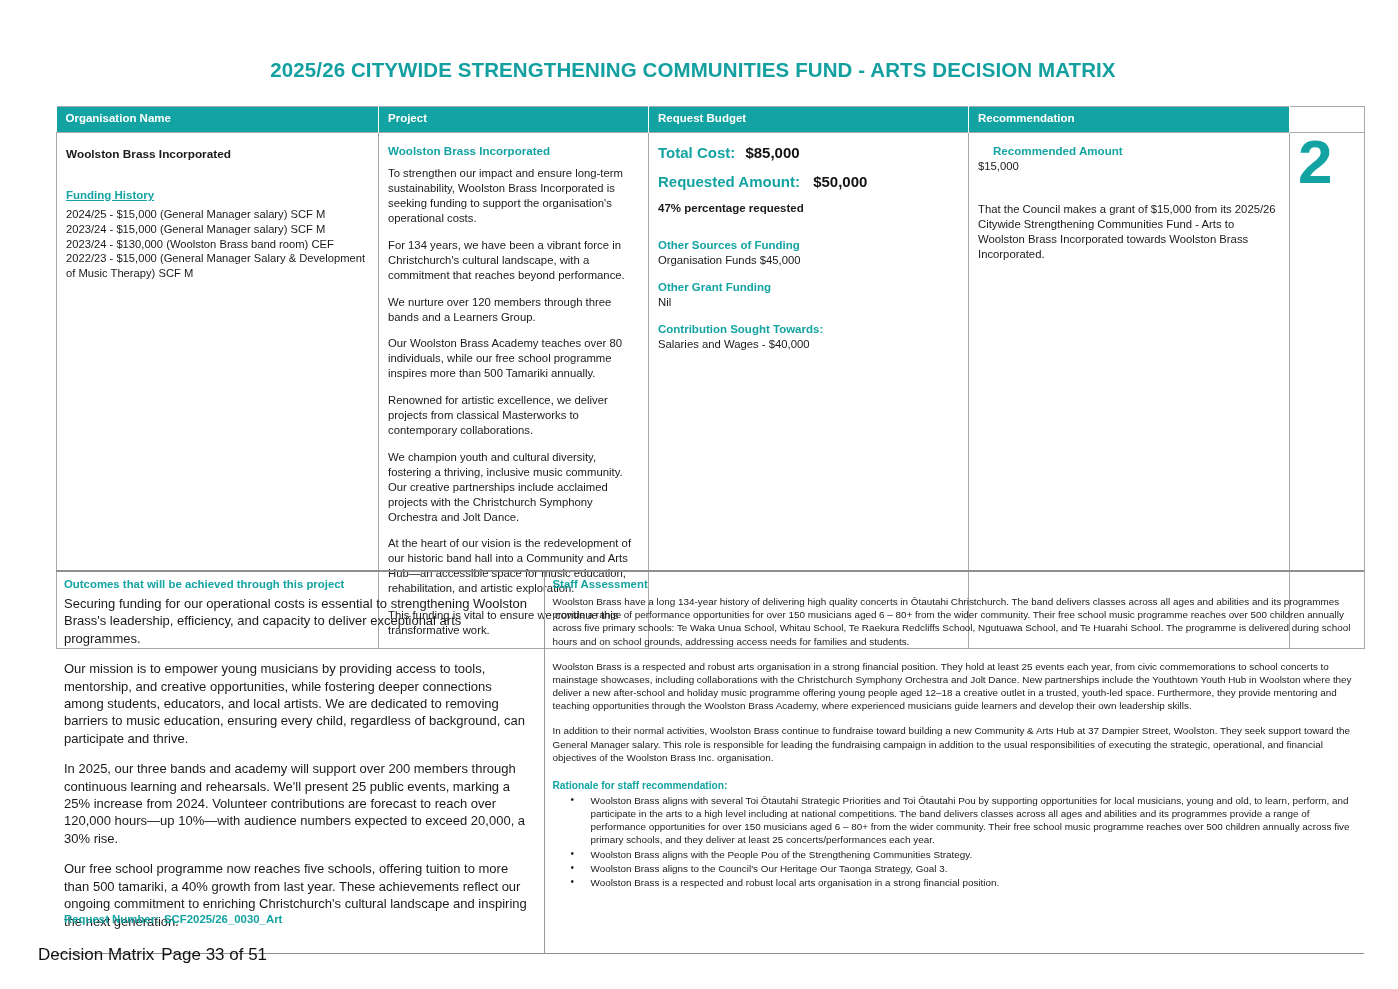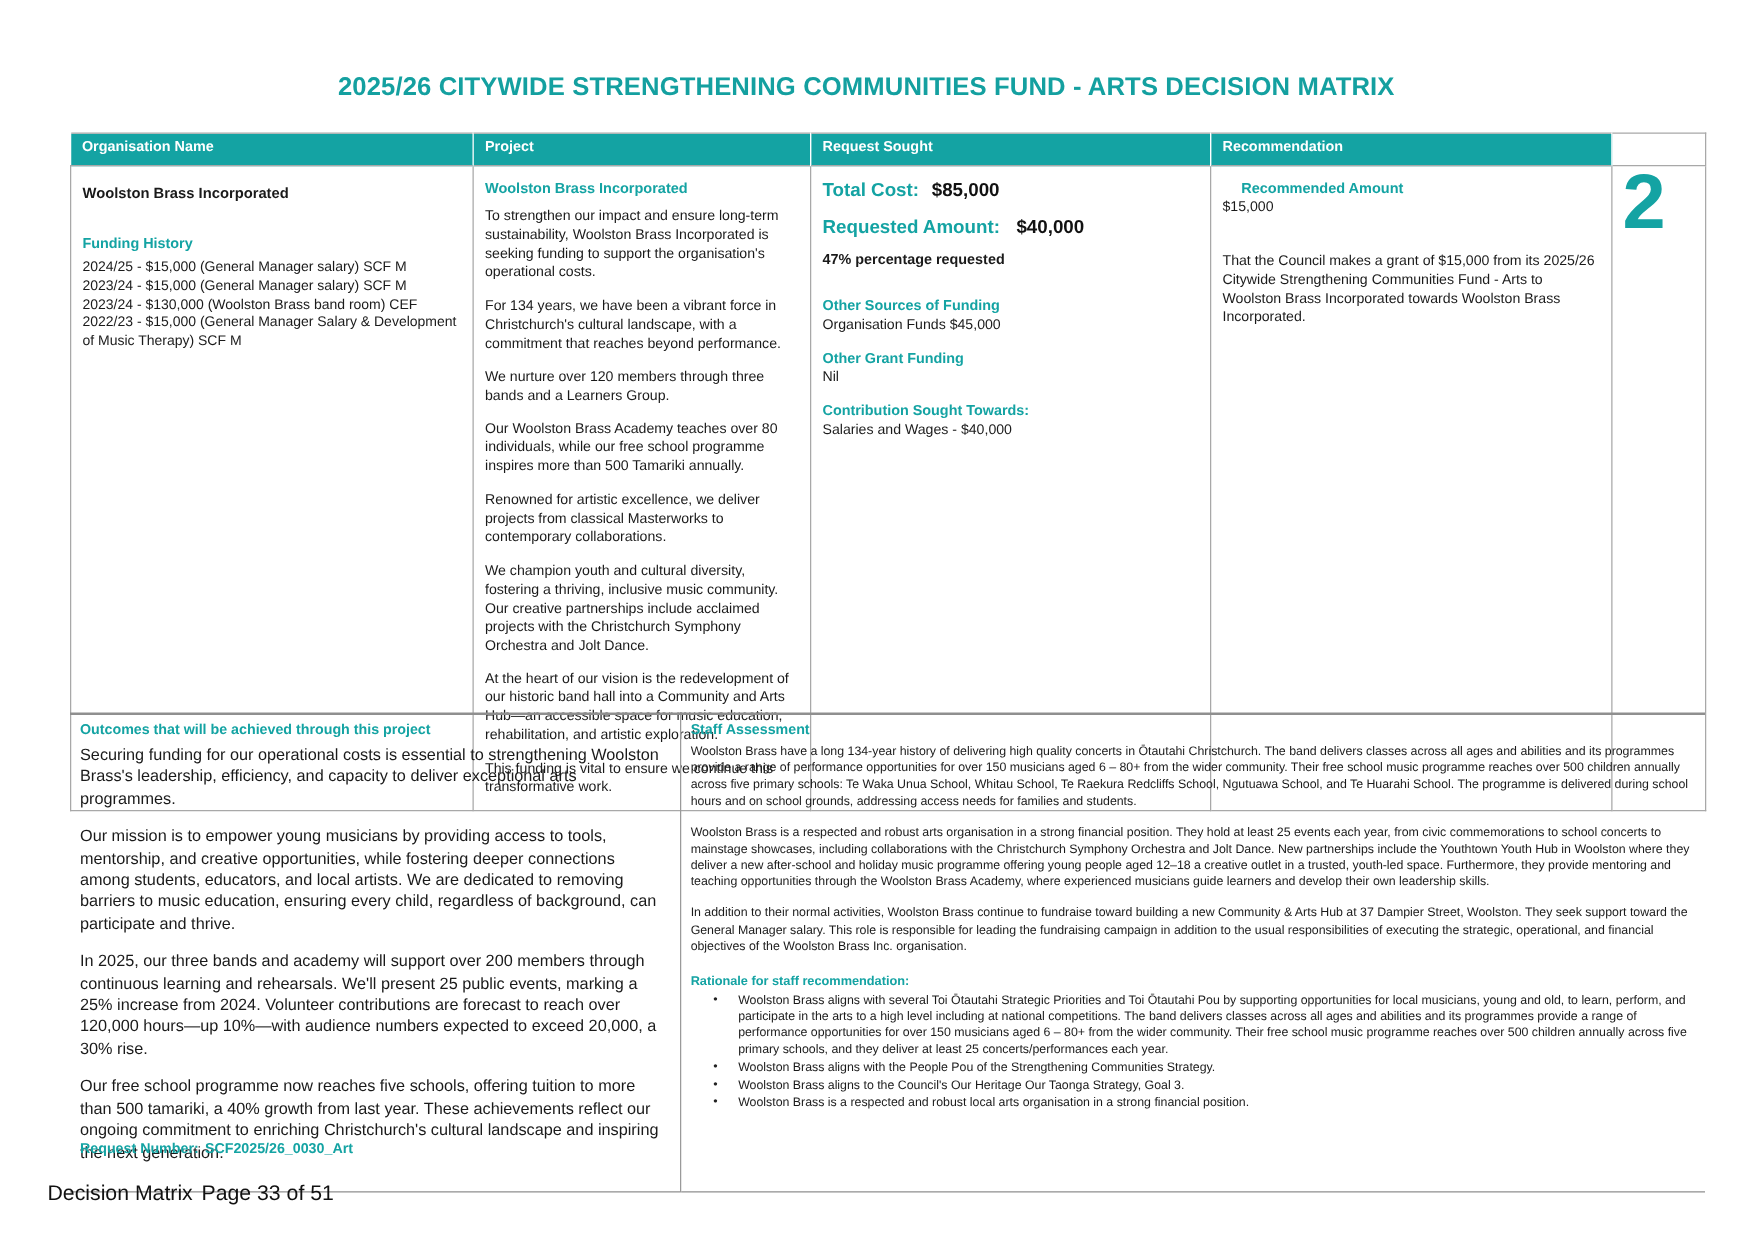--- a/index.html
+++ b/index.html
@@ -82,21 +82,21 @@
     font-weight: bold;
     font-size: 11.8px;
     margin: 4px 0 0 0;
   }
   .sec-head {
     color: #14a3a3;
     font-weight: bold;
     font-size: 11.5px;
     margin: 0 0 4px 0;
   }
-  .funding-head { margin-top: 25px; }
+  .funding-head { margin-top: 25px; text-decoration: underline; }
   .fh-line { font-size: 11.2px; line-height: 1.33; }
 
   .proj-head {
     color: #14a3a3;
     font-weight: bold;
     font-size: 11.6px;
     margin: 0 0 8px 0;
   }
   .para { margin: 0 0 12px 0; }
   .para:last-child { margin-bottom: 0; }
@@ -207,21 +207,21 @@
       <col class="c-org">
         <col class="c-proj">
         <col class="c-budg">
         <col class="c-rec">
         <col class="c-num">
     </colgroup>
     <thead>
       <tr>
         <th>Organisation Name</th>
         <th>Project</th>
-        <th>Request Sought</th>
+        <th>Request Budget</th>
         <th>Recommendation</th>
         <th class="num-head"></th>
       </tr>
     </thead>
     <tbody>
       <tr>
 
         <td class="cell-org">
           <div class="org-name">Woolston Brass Incorporated</div>
           <div class="sec-head funding-head">Funding History</div>
@@ -243,21 +243,21 @@
           <p class="para">This funding is vital to ensure we continue this transformative work.</p>
         </td>
 
         <td class="cell-budg">
           <div class="budg-row">
             <span class="budg-label">Total Cost:</span>
             <span class="budg-val" style="margin-left:6px">$85,000</span>
           </div>
           <div class="budg-row">
             <span class="budg-label">Requested Amount:</span>
-            <span class="budg-val" style="margin-left:9px">$40,000</span>
+            <span class="budg-val" style="margin-left:9px">$50,000</span>
           </div>
           <div class="pct">47% percentage requested</div>
 
           <div class="budg-group">
             <div class="gh">Other Sources of Funding</div>
             <div class="gv">Organisation Funds   $45,000</div>
           </div>
           <div class="budg-group">
             <div class="gh">Other Grant Funding</div>
             <div class="gv">Nil</div>

